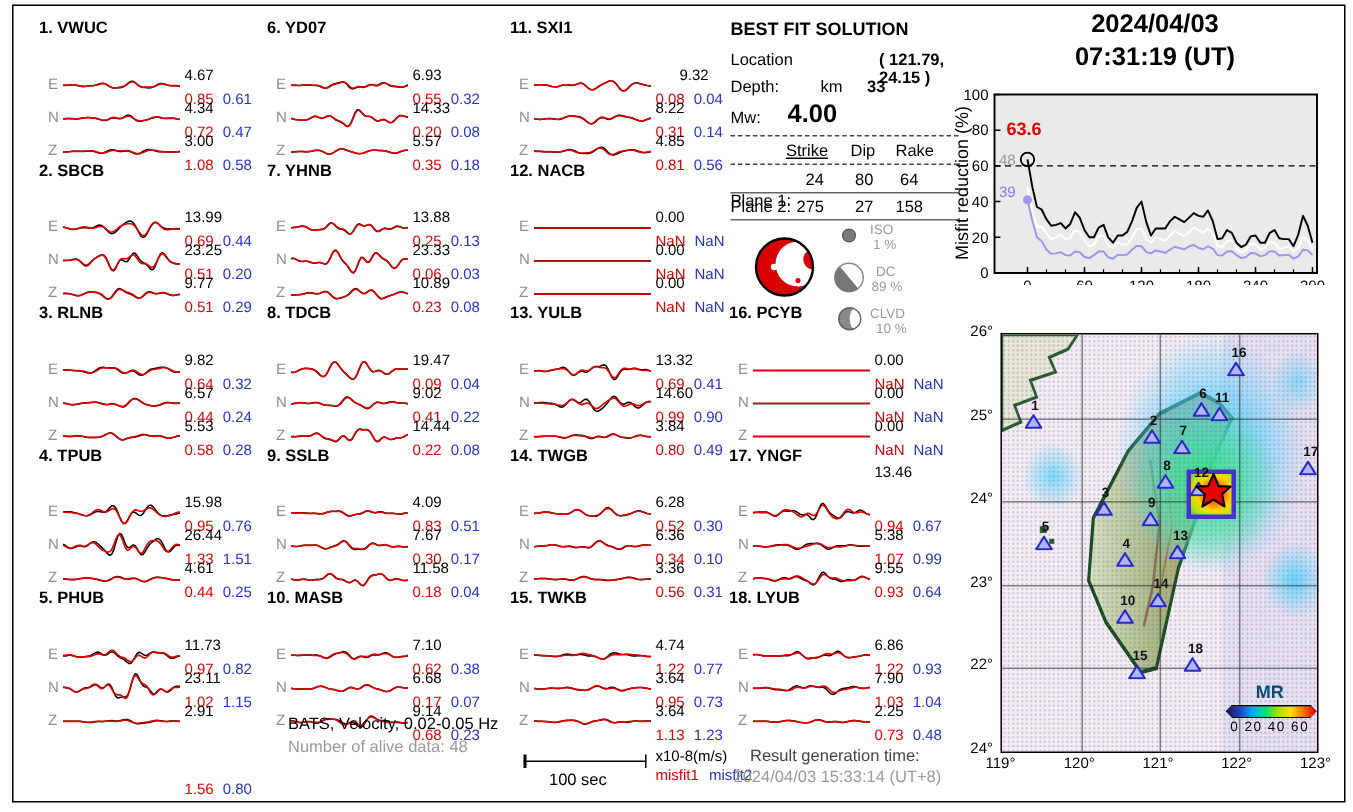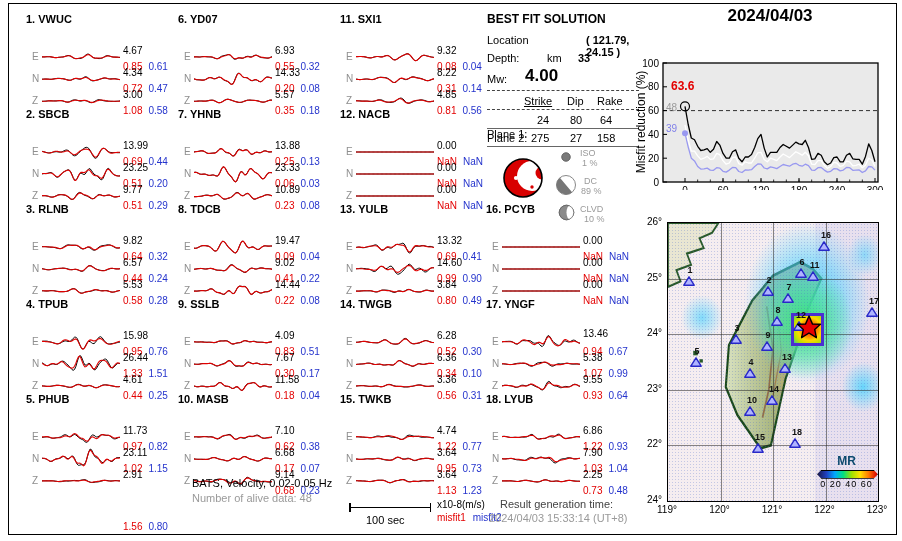--- a/index.html
+++ b/index.html
@@ -248,21 +248,21 @@
         <polyline points="0.0,10.6 1.3,10.8 2.6,11.1 3.9,11.4 5.2,11.6 6.5,11.7 7.8,11.6 9.1,11.3 10.4,11.1 11.7,11.0 13.0,11.0 14.3,11.3 15.6,11.5 16.9,11.6 18.2,11.5 19.5,11.1 20.8,10.6 22.1,10.1 23.4,9.7 24.7,9.5 26.0,9.4 27.3,9.4 28.6,9.5 29.9,9.8 31.2,10.5 32.5,11.5 33.8,12.5 35.1,13.2 36.4,13.2 37.7,12.7 39.0,11.8 40.3,11.1 41.6,11.0 42.9,11.6 44.2,12.6 45.5,13.4 46.8,13.6 48.1,12.8 49.4,11.3 50.7,9.6 52.0,8.4 53.3,7.9 54.6,8.1 55.9,8.7 57.2,9.5 58.5,10.1 59.8,10.6 61.1,10.9 62.4,11.2 63.7,11.5 65.0,11.7 66.3,11.7 67.6,11.6 68.9,11.4 70.2,11.3 71.5,11.3 72.8,11.5 74.1,11.8 75.4,11.9 76.7,11.8 78.0,11.5 " fill="none" stroke="#e00000" stroke-width="1.1"></polyline>
       </svg>
       <div class="abs amp" style="left:275px;top:469px;">9.14</div>
       <div class="abs" style="left:275px;top:480px;white-space:nowrap;"><span class="m1">0.68</span><span class="m2">0.23</span></div>
       <div class="abs hdr" style="left:340px;top:13px;">11.  SXI1</div>
       <div class="abs chl" style="left:346px;top:51px;">E</div>
       <svg class="abs" style="left:356px;top:46px;" width="78" height="22">
         <polyline points="0.0,10.6 1.3,10.6 2.6,10.6 3.9,10.5 5.2,10.5 6.5,10.6 7.8,10.7 9.1,10.9 10.4,11.2 11.7,11.6 13.0,11.8 14.3,11.9 15.6,11.8 16.9,11.4 18.2,11.0 19.5,10.7 20.8,10.5 22.1,10.5 23.4,10.7 24.7,10.9 26.0,10.9 27.3,10.6 28.6,10.1 29.9,9.6 31.2,9.4 32.5,9.7 33.8,10.6 35.1,11.8 36.4,12.9 37.7,13.7 39.0,13.9 40.3,13.5 41.6,12.7 42.9,11.8 44.2,11.0 45.5,10.2 46.8,9.6 48.1,9.0 49.4,8.3 50.7,7.8 52.0,7.8 53.3,8.5 54.6,9.7 55.9,11.4 57.2,13.1 58.5,14.3 59.8,14.7 61.1,14.2 62.4,13.1 63.7,11.7 65.0,10.5 66.3,9.6 67.6,9.3 68.9,9.4 70.2,9.7 71.5,10.1 72.8,10.4 74.1,10.7 75.4,11.0 76.7,11.2 78.0,11.4 " fill="none" stroke="#000" stroke-width="1"></polyline>
         <polyline points="0.0,10.6 1.3,10.6 2.6,10.5 3.9,10.5 5.2,10.5 6.5,10.6 7.8,10.7 9.1,10.9 10.4,11.2 11.7,11.6 13.0,11.8 14.3,11.9 15.6,11.8 16.9,11.5 18.2,11.0 19.5,10.7 20.8,10.5 22.1,10.5 23.4,10.7 24.7,10.9 26.0,10.9 27.3,10.6 28.6,10.1 29.9,9.7 31.2,9.5 32.5,9.8 33.8,10.6 35.1,11.7 36.4,12.9 37.7,13.7 39.0,13.9 40.3,13.5 41.6,12.7 42.9,11.8 44.2,10.9 45.5,10.2 46.8,9.6 48.1,9.0 49.4,8.4 50.7,7.9 52.0,7.9 53.3,8.5 54.6,9.7 55.9,11.4 57.2,13.1 58.5,14.3 59.8,14.7 61.1,14.2 62.4,13.1 63.7,11.8 65.0,10.5 66.3,9.7 67.6,9.3 68.9,9.3 70.2,9.7 71.5,10.0 72.8,10.4 74.1,10.7 75.4,11.0 76.7,11.2 78.0,11.5 " fill="none" stroke="#e00000" stroke-width="1.1"></polyline>
       </svg>
-      <div class="abs amp" style="left:437px;top:45px;">9.32</div>
+      <div class="abs amp" style="left:453px;top:45px;">9.32</div>
       <div class="abs" style="left:437px;top:56px;white-space:nowrap;"><span class="m1">0.08</span><span class="m2">0.04</span></div>
       <div class="abs chl" style="left:346px;top:73px;">N</div>
       <svg class="abs" style="left:356px;top:68px;" width="78" height="22">
         <polyline points="0.0,11.1 1.3,11.3 2.6,11.5 3.9,11.6 5.2,11.5 6.5,11.4 7.8,11.2 9.1,11.1 10.4,11.0 11.7,11.1 13.0,11.3 14.3,11.5 15.6,11.6 16.9,11.6 18.2,11.3 19.5,10.8 20.8,10.2 22.1,9.7 23.4,9.4 24.7,9.3 26.0,9.3 27.3,9.4 28.6,9.6 29.9,9.7 31.2,10.1 32.5,10.7 33.8,11.7 35.1,12.8 36.4,13.9 37.7,14.5 39.0,14.5 40.3,13.8 41.6,12.6 42.9,11.5 44.2,10.6 45.5,10.4 46.8,10.7 48.1,11.2 49.4,11.6 50.7,11.5 52.0,11.0 53.3,10.2 54.6,9.5 55.9,9.0 57.2,8.8 58.5,9.0 59.8,9.4 61.1,9.7 62.4,10.0 63.7,10.2 65.0,10.5 66.3,10.9 67.6,11.5 68.9,12.0 70.2,12.5 71.5,12.7 72.8,12.6 74.1,12.2 75.4,11.7 76.7,11.2 78.0,10.8 " fill="none" stroke="#000" stroke-width="1"></polyline>
         <polyline points="0.0,11.2 1.3,11.3 2.6,11.5 3.9,11.6 5.2,11.5 6.5,11.4 7.8,11.2 9.1,11.0 10.4,11.0 11.7,11.0 13.0,11.2 14.3,11.4 15.6,11.5 16.9,11.4 18.2,11.1 19.5,10.7 20.8,10.2 22.1,9.8 23.4,9.5 24.7,9.4 26.0,9.5 27.3,9.6 28.6,9.8 29.9,10.0 31.2,10.4 32.5,11.1 33.8,12.0 35.1,13.0 36.4,14.0 37.7,14.5 39.0,14.3 40.3,13.5 41.6,12.3 42.9,11.2 44.2,10.4 45.5,10.1 46.8,10.4 48.1,10.8 49.4,11.2 50.7,11.2 52.0,10.8 53.3,10.2 54.6,9.5 55.9,9.1 57.2,9.1 58.5,9.3 59.8,9.6 61.1,9.9 62.4,10.2 63.7,10.4 65.0,10.7 66.3,11.1 67.6,11.6 68.9,12.1 70.2,12.5 71.5,12.6 72.8,12.5 74.1,12.1 75.4,11.5 76.7,11.1 78.0,10.7 " fill="none" stroke="#e00000" stroke-width="1.1"></polyline>
       </svg>
       <div class="abs amp" style="left:437px;top:67px;">8.22</div>
       <div class="abs" style="left:437px;top:78px;white-space:nowrap;"><span class="m1">0.31</span><span class="m2">0.14</span></div>
       <div class="abs chl" style="left:346px;top:95px;">Z</div>
       <svg class="abs" style="left:356px;top:90px;" width="78" height="22">
@@ -380,21 +380,21 @@
         <polyline points="0.0,11.0 1.3,11.0 2.6,11.0 3.9,11.0 5.2,11.0 6.5,11.0 7.8,11.0 9.1,11.0 10.4,11.0 11.7,11.0 13.0,11.0 14.3,11.0 15.6,11.0 16.9,11.0 18.2,11.0 19.5,11.0 20.8,11.0 22.1,11.0 23.4,11.0 24.7,11.0 26.0,11.0 27.3,11.0 28.6,11.0 29.9,11.0 31.2,11.0 32.5,11.0 33.8,11.0 35.1,11.0 36.4,11.0 37.7,11.0 39.0,11.0 40.3,11.0 41.6,11.0 42.9,11.0 44.2,11.0 45.5,11.0 46.8,11.0 48.1,11.0 49.4,11.0 50.7,11.0 52.0,11.0 53.3,11.0 54.6,11.0 55.9,11.0 57.2,11.0 58.5,11.0 59.8,11.0 61.1,11.0 62.4,11.0 63.7,11.0 65.0,11.0 66.3,11.0 67.6,11.0 68.9,11.0 70.2,11.0 71.5,11.0 72.8,11.0 74.1,11.0 75.4,11.0 76.7,11.0 78.0,11.0 " fill="none" stroke="#e00000" stroke-width="1.1"></polyline>
       </svg>
       <div class="abs amp" style="left:583px;top:279px;">0.00</div>
       <div class="abs" style="left:583px;top:290px;white-space:nowrap;"><span class="m1">NaN</span><span class="m2">NaN</span></div>
       <div class="abs hdr" style="left:486px;top:298px;">17.  YNGF</div>
       <div class="abs chl" style="left:492px;top:336px;">E</div>
       <svg class="abs" style="left:502px;top:331px;" width="78" height="22">
         <polyline points="0.0,10.9 1.3,10.6 2.6,10.5 3.9,10.4 5.2,10.4 6.5,10.3 7.8,10.3 9.1,10.4 10.4,10.9 11.7,11.7 13.0,12.6 14.3,13.1 15.6,13.0 16.9,12.1 18.2,11.0 19.5,10.1 20.8,9.6 22.1,9.6 23.4,9.8 24.7,9.7 26.0,9.5 27.3,9.5 28.6,9.9 29.9,10.8 31.2,11.8 32.5,12.2 33.8,12.1 35.1,11.9 36.4,12.3 37.7,13.5 39.0,15.0 40.3,15.5 41.6,14.2 42.9,11.1 44.2,7.6 45.5,5.1 46.8,4.6 48.1,6.0 49.4,8.2 50.7,10.2 52.0,11.5 53.3,12.4 54.6,13.3 55.9,14.2 57.2,14.5 58.5,14.0 59.8,12.7 61.1,11.1 62.4,10.1 63.7,10.0 65.0,10.5 66.3,11.0 67.6,10.9 68.9,10.3 70.2,9.5 71.5,9.1 72.8,9.4 74.1,10.2 75.4,11.2 76.7,11.9 78.0,12.2 " fill="none" stroke="#000" stroke-width="1"></polyline>
         <polyline points="0.0,10.6 1.3,10.6 2.6,10.6 3.9,10.7 5.2,10.8 6.5,10.8 7.8,10.8 9.1,10.8 10.4,11.1 11.7,11.6 13.0,12.3 14.3,12.7 15.6,12.7 16.9,12.0 18.2,10.9 19.5,9.7 20.8,9.0 22.1,8.8 23.4,9.0 24.7,9.4 26.0,9.9 27.3,10.5 28.6,11.4 29.9,12.5 31.2,13.3 32.5,13.6 33.8,13.0 35.1,12.0 36.4,11.2 37.7,11.4 39.0,12.1 40.3,12.8 41.6,12.4 42.9,10.7 44.2,8.2 45.5,6.2 46.8,5.6 48.1,6.7 49.4,8.8 50.7,11.0 52.0,12.7 53.3,13.8 54.6,14.5 55.9,14.9 57.2,14.6 58.5,13.6 59.8,12.0 61.1,10.1 62.4,8.8 63.7,8.5 65.0,9.1 66.3,10.1 67.6,10.8 68.9,10.9 70.2,10.6 71.5,10.3 72.8,10.3 74.1,10.8 75.4,11.3 76.7,11.8 78.0,12.1 " fill="none" stroke="#e00000" stroke-width="1.1"></polyline>
       </svg>
-      <div class="abs amp" style="left:583px;top:328px;">13.46</div>
+      <div class="abs amp" style="left:583px;top:310px;">13.46</div>
       <div class="abs" style="left:583px;top:341px;white-space:nowrap;"><span class="m1">0.94</span><span class="m2">0.67</span></div>
       <div class="abs chl" style="left:492px;top:358px;">N</div>
       <svg class="abs" style="left:502px;top:353px;" width="78" height="22">
         <polyline points="0.0,10.9 1.3,10.9 2.6,11.0 3.9,11.1 5.2,11.3 6.5,11.5 7.8,11.6 9.1,11.6 10.4,11.4 11.7,11.1 13.0,10.8 14.3,10.5 15.6,10.3 16.9,10.2 18.2,10.2 19.5,10.3 20.8,10.3 22.1,10.4 23.4,10.6 24.7,11.1 26.0,11.8 27.3,12.6 28.6,13.1 29.9,13.2 31.2,12.8 32.5,12.0 33.8,11.0 35.1,10.2 36.4,9.7 37.7,9.5 39.0,9.4 40.3,9.4 41.6,9.3 42.9,9.3 44.2,9.6 45.5,10.3 46.8,11.3 48.1,12.3 49.4,13.0 50.7,13.2 52.0,12.7 53.3,12.0 54.6,11.3 55.9,10.9 57.2,10.8 58.5,10.9 59.8,10.9 61.1,10.8 62.4,10.6 63.7,10.3 65.0,10.2 66.3,10.3 67.6,10.6 68.9,10.9 70.2,11.1 71.5,11.2 72.8,11.1 74.1,11.0 75.4,11.0 76.7,11.1 78.0,11.2 " fill="none" stroke="#000" stroke-width="1"></polyline>
         <polyline points="0.0,10.8 1.3,10.8 2.6,10.9 3.9,11.0 5.2,11.2 6.5,11.4 7.8,11.5 9.1,11.5 10.4,11.5 11.7,11.3 13.0,11.1 14.3,10.9 15.6,10.7 16.9,10.6 18.2,10.4 19.5,10.2 20.8,10.1 22.1,10.0 23.4,10.2 24.7,10.7 26.0,11.3 27.3,11.9 28.6,12.4 29.9,12.6 31.2,12.5 32.5,12.2 33.8,11.7 35.1,11.3 36.4,11.0 37.7,10.6 39.0,10.2 40.3,9.7 41.6,9.3 42.9,9.1 44.2,9.3 45.5,9.9 46.8,10.6 48.1,11.4 49.4,11.9 50.7,12.1 52.0,12.0 53.3,11.8 54.6,11.6 55.9,11.5 57.2,11.6 58.5,11.6 59.8,11.4 61.1,11.2 62.4,10.8 63.7,10.5 65.0,10.4 66.3,10.5 67.6,10.6 68.9,10.7 70.2,10.8 71.5,10.8 72.8,10.8 74.1,10.8 75.4,10.9 76.7,11.1 78.0,11.2 " fill="none" stroke="#e00000" stroke-width="1.1"></polyline>
       </svg>
       <div class="abs amp" style="left:583px;top:352px;">5.38</div>
       <div class="abs" style="left:583px;top:363px;white-space:nowrap;"><span class="m1">1.07</span><span class="m2">0.99</span></div>
       <div class="abs chl" style="left:492px;top:380px;">Z</div>
       <svg class="abs" style="left:502px;top:375px;" width="78" height="22">
@@ -510,20 +510,21 @@
         <circle r="7.3" fill="#8a8a8a" stroke="#666" stroke-width="0.8"></circle>
         <ellipse cx="3.6" cy="0" rx="3.6" ry="7" fill="#ffffff"></ellipse>
         <circle r="7.3" fill="none" stroke="#666" stroke-width="0.8"></circle>
       </svg>
     </div>
     <div class="abs gray" style="left:93px;top:192px;font-size:9px;">CLVD</div>
     <div class="abs gray" style="left:97px;top:202px;font-size:9px;">10 %</div>
   </div>
 
   <div class="abs" style="left:645px;top:6px;width:250px;text-align:center;font-weight:bold;font-size:17px;">2024/04/03</div>
+  <div class="abs" style="left:645px;top:28px;width:250px;text-align:center;font-weight:bold;font-size:17px;">07:31:19  (UT)</div>
 
   <div id="misfitchart" class="abs" style="left:630px;top:58px;width:265px;height:132px;">
       <svg width="265" height="132">
         <rect x="33" y="5" width="215" height="119" fill="#eaeaea" stroke="none"></rect>
         <line x1="33" y1="52.599999999999994" x2="248" y2="52.599999999999994" stroke="#000" stroke-width="0.8" stroke-dasharray="4,3"></line>
         <polyline points="55.0,75.2 58.2,89.1 61.3,100.2 64.5,102.9 67.7,108.5 70.8,111.1 74.0,110.9 77.2,110.1 80.3,112.1 83.5,112.3 86.7,109.7 89.8,110.1 93.0,113.3 96.2,114.1 99.3,112.1 102.5,109.5 105.7,109.7 108.8,113.5 112.0,114.5 115.2,111.9 118.3,112.1 121.5,111.7 124.7,108.5 127.8,105.9 131.0,106.2 134.2,110.0 137.3,110.9 140.5,108.9 143.7,109.7 146.8,110.6 150.0,108.5 153.2,106.5 156.3,107.3 159.5,108.2 162.7,106.2 165.8,105.3 169.0,107.3 172.2,108.2 175.3,106.2 178.5,107.7 181.7,112.1 184.8,112.3 188.0,109.7 191.2,109.5 194.3,112.1 197.5,114.1 200.7,113.3 203.8,110.7 207.0,110.9 210.2,112.9 213.3,112.1 216.5,109.5 219.7,109.7 222.8,112.3 226.0,112.1 229.2,111.9 232.3,114.5 235.5,112.9 238.7,108.5 241.8,108.9 245.0,112.1 " fill="none" stroke="#9898f0" stroke-width="1.3" stroke-linejoin="round"></polyline>
         <polyline points="55.0,66.9 58.2,82.3 61.3,93.1 64.5,93.1 67.7,97.8 70.8,101.4 74.0,100.2 77.2,98.4 80.3,101.4 83.5,100.8 86.7,95.4 89.8,96.6 93.0,102.6 96.2,106.2 99.3,105.0 102.5,99.6 105.7,99.0 108.8,105.6 112.0,107.3 115.2,103.8 118.3,105.0 121.5,105.0 124.7,100.2 127.8,94.8 131.0,94.3 134.2,101.4 137.3,103.8 140.5,100.2 143.7,101.4 146.8,102.6 150.0,99.0 153.2,96.0 156.3,97.8 159.5,99.6 162.7,96.6 165.8,93.7 169.0,95.4 172.2,97.2 175.3,94.3 178.5,97.8 181.7,106.2 184.8,106.7 188.0,102.6 191.2,102.6 194.3,107.3 197.5,110.3 200.7,108.5 203.8,104.4 207.0,105.0 210.2,108.5 213.3,107.3 216.5,103.2 219.7,103.8 222.8,107.9 226.0,107.3 229.2,106.2 232.3,109.7 235.5,107.3 238.7,100.2 241.8,102.0 245.0,108.5 " fill="none" stroke="#ffffff" stroke-width="1.3" stroke-linejoin="round"></polyline>
         <polyline points="55.0,48.3 58.2,66.5 61.3,80.0 64.5,81.8 67.7,88.3 70.8,92.5 74.0,91.9 77.2,90.7 80.3,94.3 83.5,91.3 86.7,83.5 89.8,87.1 93.0,95.4 96.2,100.2 99.3,100.2 102.5,93.7 105.7,91.9 108.8,100.2 112.0,103.8 115.2,99.0 118.3,99.0 121.5,96.6 124.7,89.5 127.8,80.6 131.0,76.4 134.2,90.1 137.3,99.0 140.5,94.3 143.7,94.3 146.8,94.3 150.0,89.5 153.2,86.5 156.3,88.3 159.5,90.1 162.7,87.1 165.8,84.1 169.0,85.9 172.2,86.5 175.3,82.3 178.5,89.5 181.7,101.4 184.8,100.8 188.0,95.4 191.2,97.2 194.3,103.8 197.5,106.7 200.7,105.0 203.8,99.6 207.0,99.0 210.2,103.8 213.3,103.8 216.5,97.2 219.7,95.4 222.8,100.8 226.0,101.4 229.2,101.4 232.3,106.2 235.5,98.4 238.7,85.9 241.8,92.5 245.0,103.8 " fill="none" stroke="#000000" stroke-width="1.3" stroke-linejoin="round"></polyline>
         <circle cx="55" cy="48.31599999999999" r="4.5" fill="none" stroke="#000" stroke-width="1.2"></circle>
         <circle cx="55" cy="75.21000000000001" r="3" fill="#9898f0"></circle>

